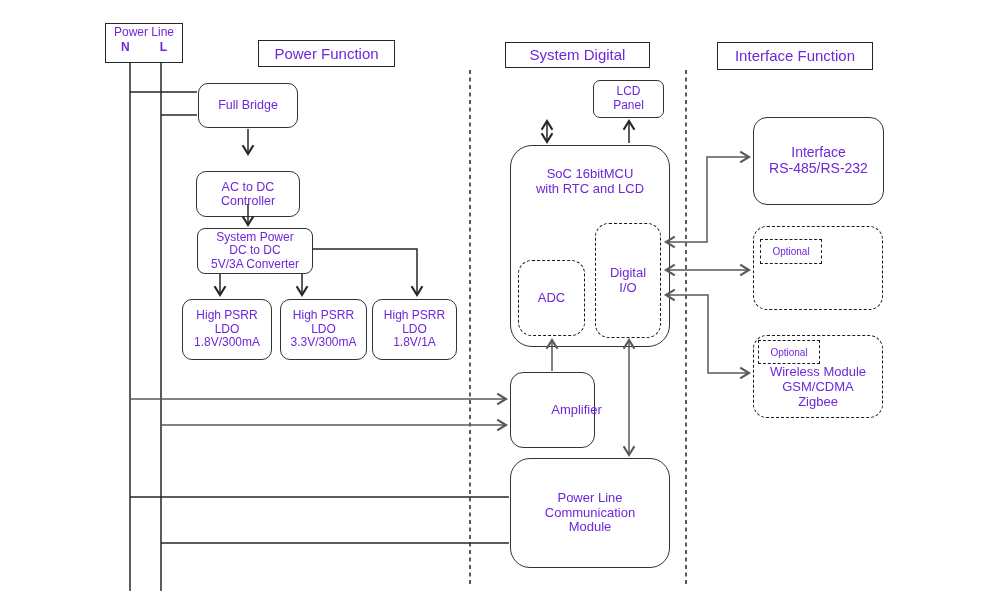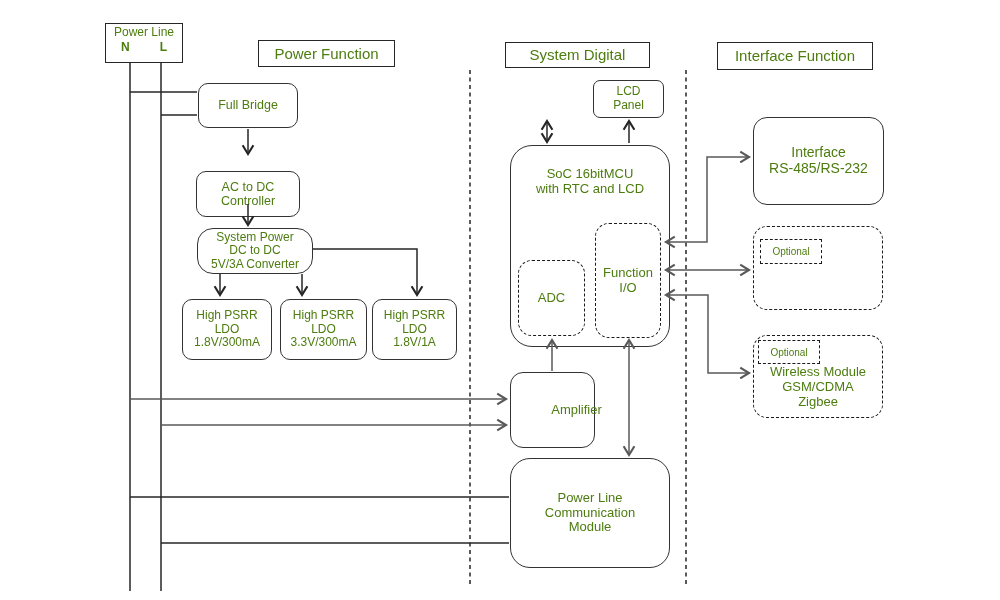--- a/index.html
+++ b/index.html
@@ -1,18 +1,18 @@
 <!DOCTYPE html>
 <html><head>
 <meta charset="utf-8">
 <style>
   html,body{margin:0;padding:0;background:#fff;}
   #canvas{
     position:relative;width:1000px;height:600px;background:#fff;overflow:hidden;
-    font-family:"Liberation Sans",sans-serif;color:#4d7c0f;
+    font-family:"Liberation Sans",sans-serif;color:#6d28d9;
   }
   #wires{position:absolute;left:0;top:0;width:1000px;height:600px;z-index:5;pointer-events:none;}
   .box{position:absolute;box-sizing:border-box;background:transparent;z-index:2;
        display:flex;align-items:center;justify-content:center;text-align:center;}
   .lbl{white-space:pre-line;line-height:1.14;}
   .title{border:1.6px solid #262626;font-size:15px;}
   .round{border:1.9px solid #333;border-radius:10px;font-size:12.5px;}
   .biground{border:1.9px solid #333;border-radius:22px;font-size:13px;}
   .dashed{border:1.6px dashed #1a1a1a;border-radius:14px;font-size:13px;}
   .optional{position:absolute;border:1.2px dashed #1a1a1a;display:flex;align-items:center;
@@ -87,21 +87,21 @@
     <span class="lbl">Interface Function</span>
   </div>
 
   <div class="box round" style="left:198px;top:83px;width:100px;height:45px;">
     <span class="lbl">Full Bridge</span>
   </div>
   <div class="box round" style="left:196px;top:158px;width:104px;height:46px;margin-top:13px;">
     <span class="lbl">AC to DC
 Controller</span>
   </div>
-  <div class="box round" style="left:197px;top:228px;width:116px;height:46px;font-size:12px;border-radius:16px;">
+  <div class="box round" style="left:197px;top:228px;width:116px;height:46px;font-size:12px;border-radius:8px;">
     <span class="lbl" style="line-height:1.1;">System Power
 DC to DC
 5V/3A Converter</span>
   </div>
   <div class="box round" style="left:182px;top:299px;width:90px;height:61px;font-size:12px;">
     <span class="lbl">High PSRR
 LDO
 1.8V/300mA</span>
   </div>
   <div class="box round" style="left:280px;top:299px;width:87px;height:61px;font-size:12px;">
@@ -120,21 +120,21 @@
 Panel</span>
   </div>
 
   <div class="box biground" style="left:510px;top:145px;width:160px;height:202px;">
     <span class="topLabel" style="top:20px;">SoC 16bitMCU
 with RTC and LCD</span>
     <div class="box dashed" style="left:7px;top:114px;width:67px;height:76px;">
       <span class="lbl">ADC</span>
     </div>
     <div class="box dashed" style="left:84px;top:77px;width:66px;height:115px;">
-      <span class="lbl">Function
+      <span class="lbl">Digital
 I/O</span>
     </div>
   </div>
 
   <div class="box round" style="left:510px;top:372px;width:85px;height:76px;font-size:13px;border-radius:13px;padding-left:48px;">
     <span class="lbl">Amplifier</span>
   </div>
 
   <div class="box biground" style="left:510px;top:458px;width:160px;height:110px;border-radius:20px;">
     <span class="lbl">Power Line

